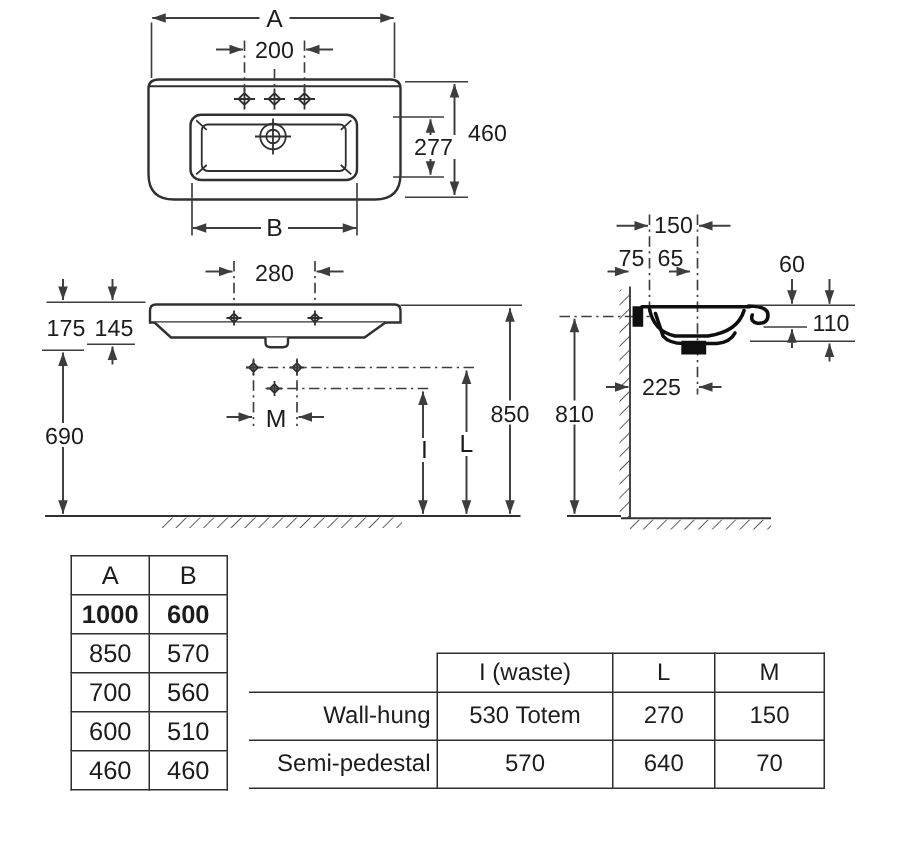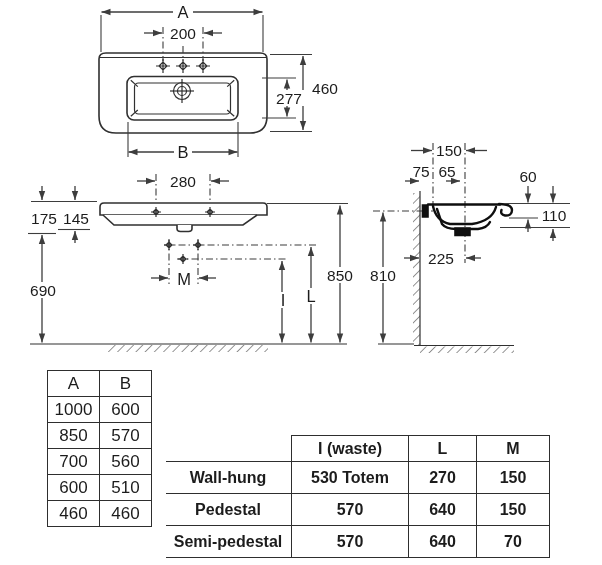--- a/index.html
+++ b/index.html
@@ -14,24 +14,24 @@
   .obj2{stroke:#303030;stroke-width:1.2;fill:none;}
   .sec{stroke:#0f0f0f;stroke-width:2.4;fill:none;stroke-linecap:round;}
   .secf{stroke:#0f0f0f;stroke-width:1.6;fill:#0f0f0f;}
   .hm{fill:#ffffff;stroke:none;}
   .lbl{font:15.5px "Liberation Sans",sans-serif;fill:#1c1c1c;text-anchor:middle;}
   .lblB{font:16.5px "Liberation Sans",sans-serif;fill:#1c1c1c;text-anchor:middle;}
   
   table{border-collapse:collapse;color:#1c1c1c;}
   .t1{position:absolute;left:47px;top:370px;font-size:17px;}
   .t1 td{border:1.6px solid #2e2e2e;text-align:center;width:51px;height:25px;padding:0;}
-  .t1 tr.b td{font-weight:normal;}
-  .t2{position:absolute;left:166px;top:435px;font-size:16px;font-weight:bold;}
+  .t1 tr.b td{font-weight:bold;}
+  .t2{position:absolute;left:166px;top:435px;font-size:16px;}
   .t2 td{border:1.6px solid #2e2e2e;text-align:center;height:31px;padding:0 4px;}
-  .t2 td.lab{border-left:none;text-align:center;padding-left:3px;width:118px;}
+  .t2 td.lab{border-left:none;text-align:right;padding-left:3px;width:118px;}
   .t2 td.corner{border-left:none;border-top:none;}
   .t2 tr.hd td{height:25px;}
   .t2 td.c-i{width:108px;} .t2 td.c-l{width:59px;} .t2 td.c-m{width:64px;}
 </style>
 </head>
 <body>
 
 <div class="wrap">
 <svg width="602" height="565" viewBox="0 0 602 565">
   <defs>
@@ -256,26 +256,20 @@
     <td class="c-l">L</td>
     <td class="c-m">M</td>
   </tr>
   <tr>
     <td class="lab">Wall-hung</td>
     <td>530 Totem</td>
     <td>270</td>
     <td>150</td>
   </tr>
   <tr>
-    <td class="lab">Pedestal</td>
-    <td>570</td>
-    <td>640</td>
-    <td>150</td>
-  </tr>
-  <tr>
     <td class="lab">Semi-pedestal</td>
     <td>570</td>
     <td>640</td>
     <td>70</td>
   </tr>
 </tbody>
     </table>
 </div>
 
 </body></html>

